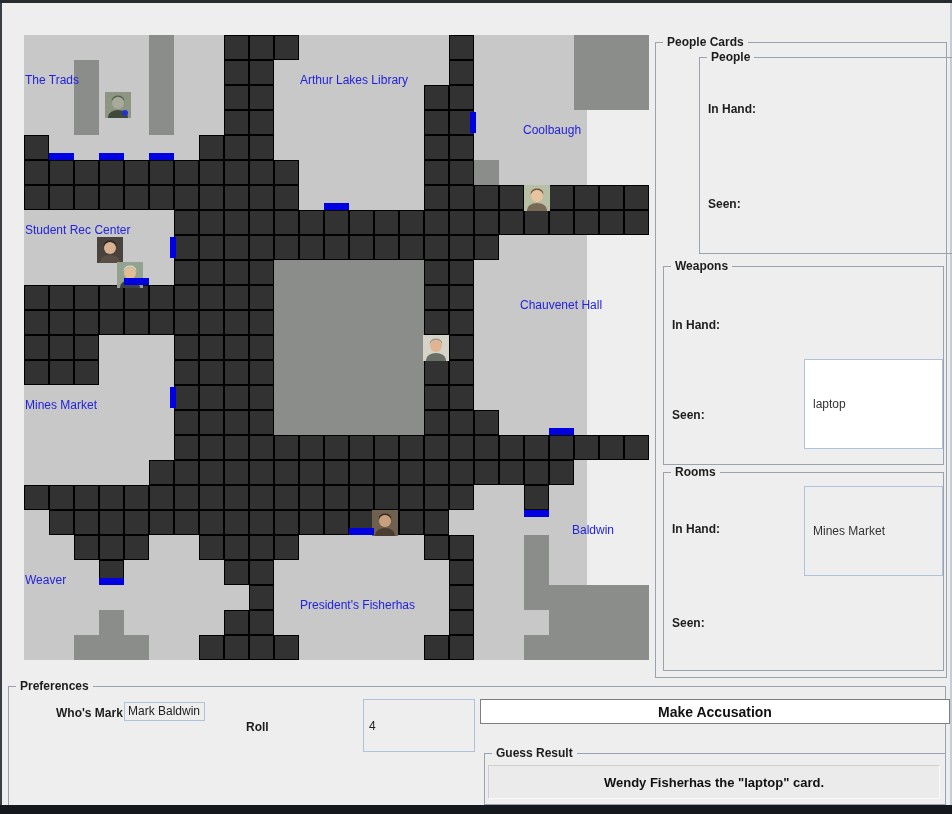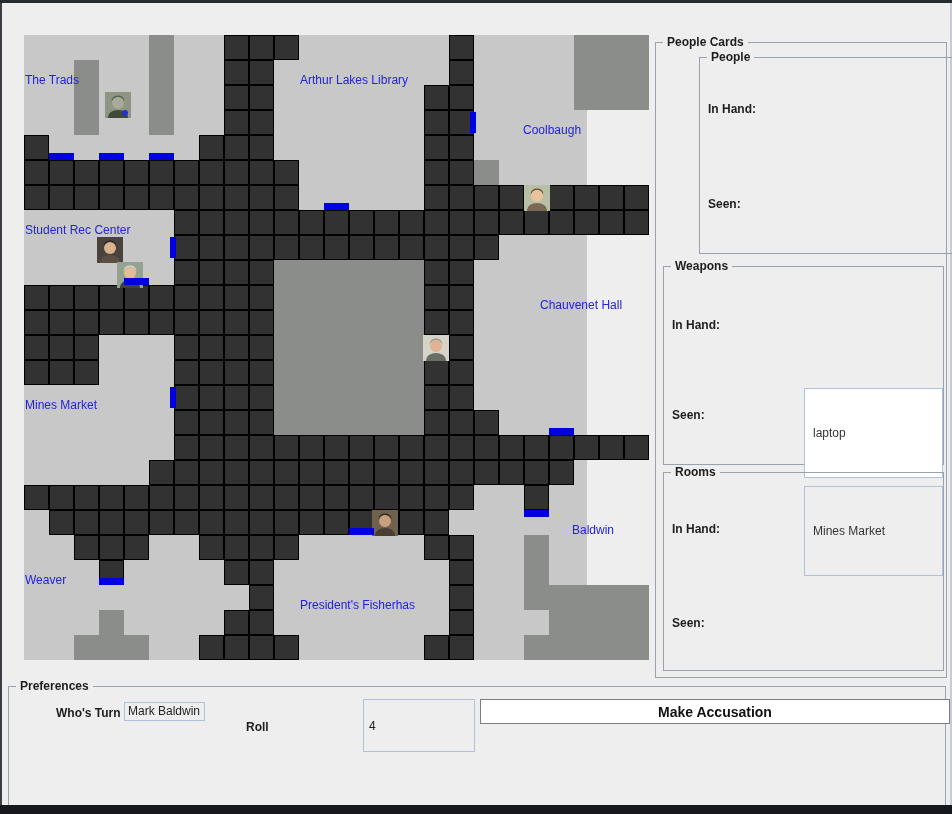--- a/index.html
+++ b/index.html
@@ -43,21 +43,21 @@
   #section-rooms{top:429px;height:197px;}
   .lbl{position:absolute;font-weight:bold;font-size:12px;color:#1d1d1d;white-space:nowrap;}
   #section-people .inhand-lbl{left:8px;top:44px;}
   #section-people .seen-lbl{left:8px;top:139px;}
   #section-weapons .inhand-lbl{left:8px;top:51px;}
   #section-weapons .seen-lbl{left:8px;top:141px;}
   #section-rooms .inhand-lbl{left:8px;top:49px;}
   #section-rooms .seen-lbl{left:8px;top:143px;}
   .card-col{position:absolute;left:140px;width:139px;}
   #section-people .card-col.inhand{top:10px;}
-  #section-weapons .card-col.seen{top:121px;}
+  #section-weapons .card-col.seen{top:92px;}
   #section-rooms .card-col.inhand{top:13px;}
   .card{box-sizing:border-box;border:1px solid #aec2dc;background:#eeeeee;width:139px;height:45px;
         display:flex;align-items:center;padding-left:8px;font-size:12px;color:#333;margin-top:-1px;}
   .card:first-child{margin-top:0;}
   #section-weapons .card,#section-rooms .card{height:90px;}
   .card.seen{background:#ffffff;}
 
   
   #prefs{left:6px;top:656px;width:936px;height:118px;}
   #whos-turn-label{left:47px;top:19px;}
@@ -456,21 +456,21 @@
         <div class="token" style="left: 348px; top: 475px;"><svg width="26" height="26" viewBox="0 0 26 26">
             <rect width="26" height="26" fill="#70604e"></rect>
             <ellipse cx="13" cy="25" rx="10" ry="7" fill="#4a3e33"></ellipse>
             <circle cx="13" cy="11" r="6" fill="#c9a07e"></circle>
             <path d="M6.7,11 a6.3,6.3 0 0 1 12.6,0 l0,-2.5 a6.3,5 0 0 0 -12.6,0 z" fill="#33281f"></path>
           </svg></div>
         <div class="room-label" style="left: 1px; top: 38px;">The Trads</div>
         <div class="room-label" style="left: 276px; top: 38px;">Arthur Lakes Library</div>
         <div class="room-label" style="left: 499px; top: 88px;">Coolbaugh</div>
         <div class="room-label" style="left: 1px; top: 188px;">Student Rec Center</div>
-        <div class="room-label" style="left: 516px; top: 263px;">Chauvenet Hall</div>
+        <div class="room-label" style="left: 496px; top: 263px;">Chauvenet Hall</div>
         <div class="room-label" style="left: 1px; top: 363px;">Mines Market</div>
         <div class="room-label" style="left: 548px; top: 488px;">Baldwin</div>
         <div class="room-label" style="left: 1px; top: 538px;">Weaver</div>
         <div class="room-label" style="left: 276px; top: 563px;">President's Fisherhas</div>
       </div>
 
     <div class="titled" id="known-cards">
       <span class="legend">People Cards</span>
 
       <div class="titled section" id="section-people">
@@ -499,31 +499,37 @@
         <div class="card-col inhand">
             <div class="card">Mines Market</div>
           </div>
         <div class="card-col seen"></div>
       </div>
     </div>
 
     <div class="titled" id="prefs">
       <span class="legend">Preferences</span>
 
-      <span class="lbl" id="whos-turn-label">Who's Turn</span>
+      <span class="lbl" id="whos-turn-label">Who's Mark</span>
       <div id="turn-box">
         <span>Mark Baldwin</span>
       </div>
 
       <span class="lbl" id="roll-label">Roll</span>
       <div id="roll-box">
         <span>4</span>
       </div>
 
       <button class="gamebtn" id="accuse-btn">Make Accusation</button>
 
 
+      <div class="titled subpanel" id="guess-result-box">
+        <span class="legend">Guess Result</span>
+        <div class="inner">
+          <span>Wendy Fisherhas the "laptop" card.</span>
+        </div>
+      </div>
     </div>
 
   </div>
 
   <div class="frame-bottom"></div>
 </div>
 
 </body></html>

